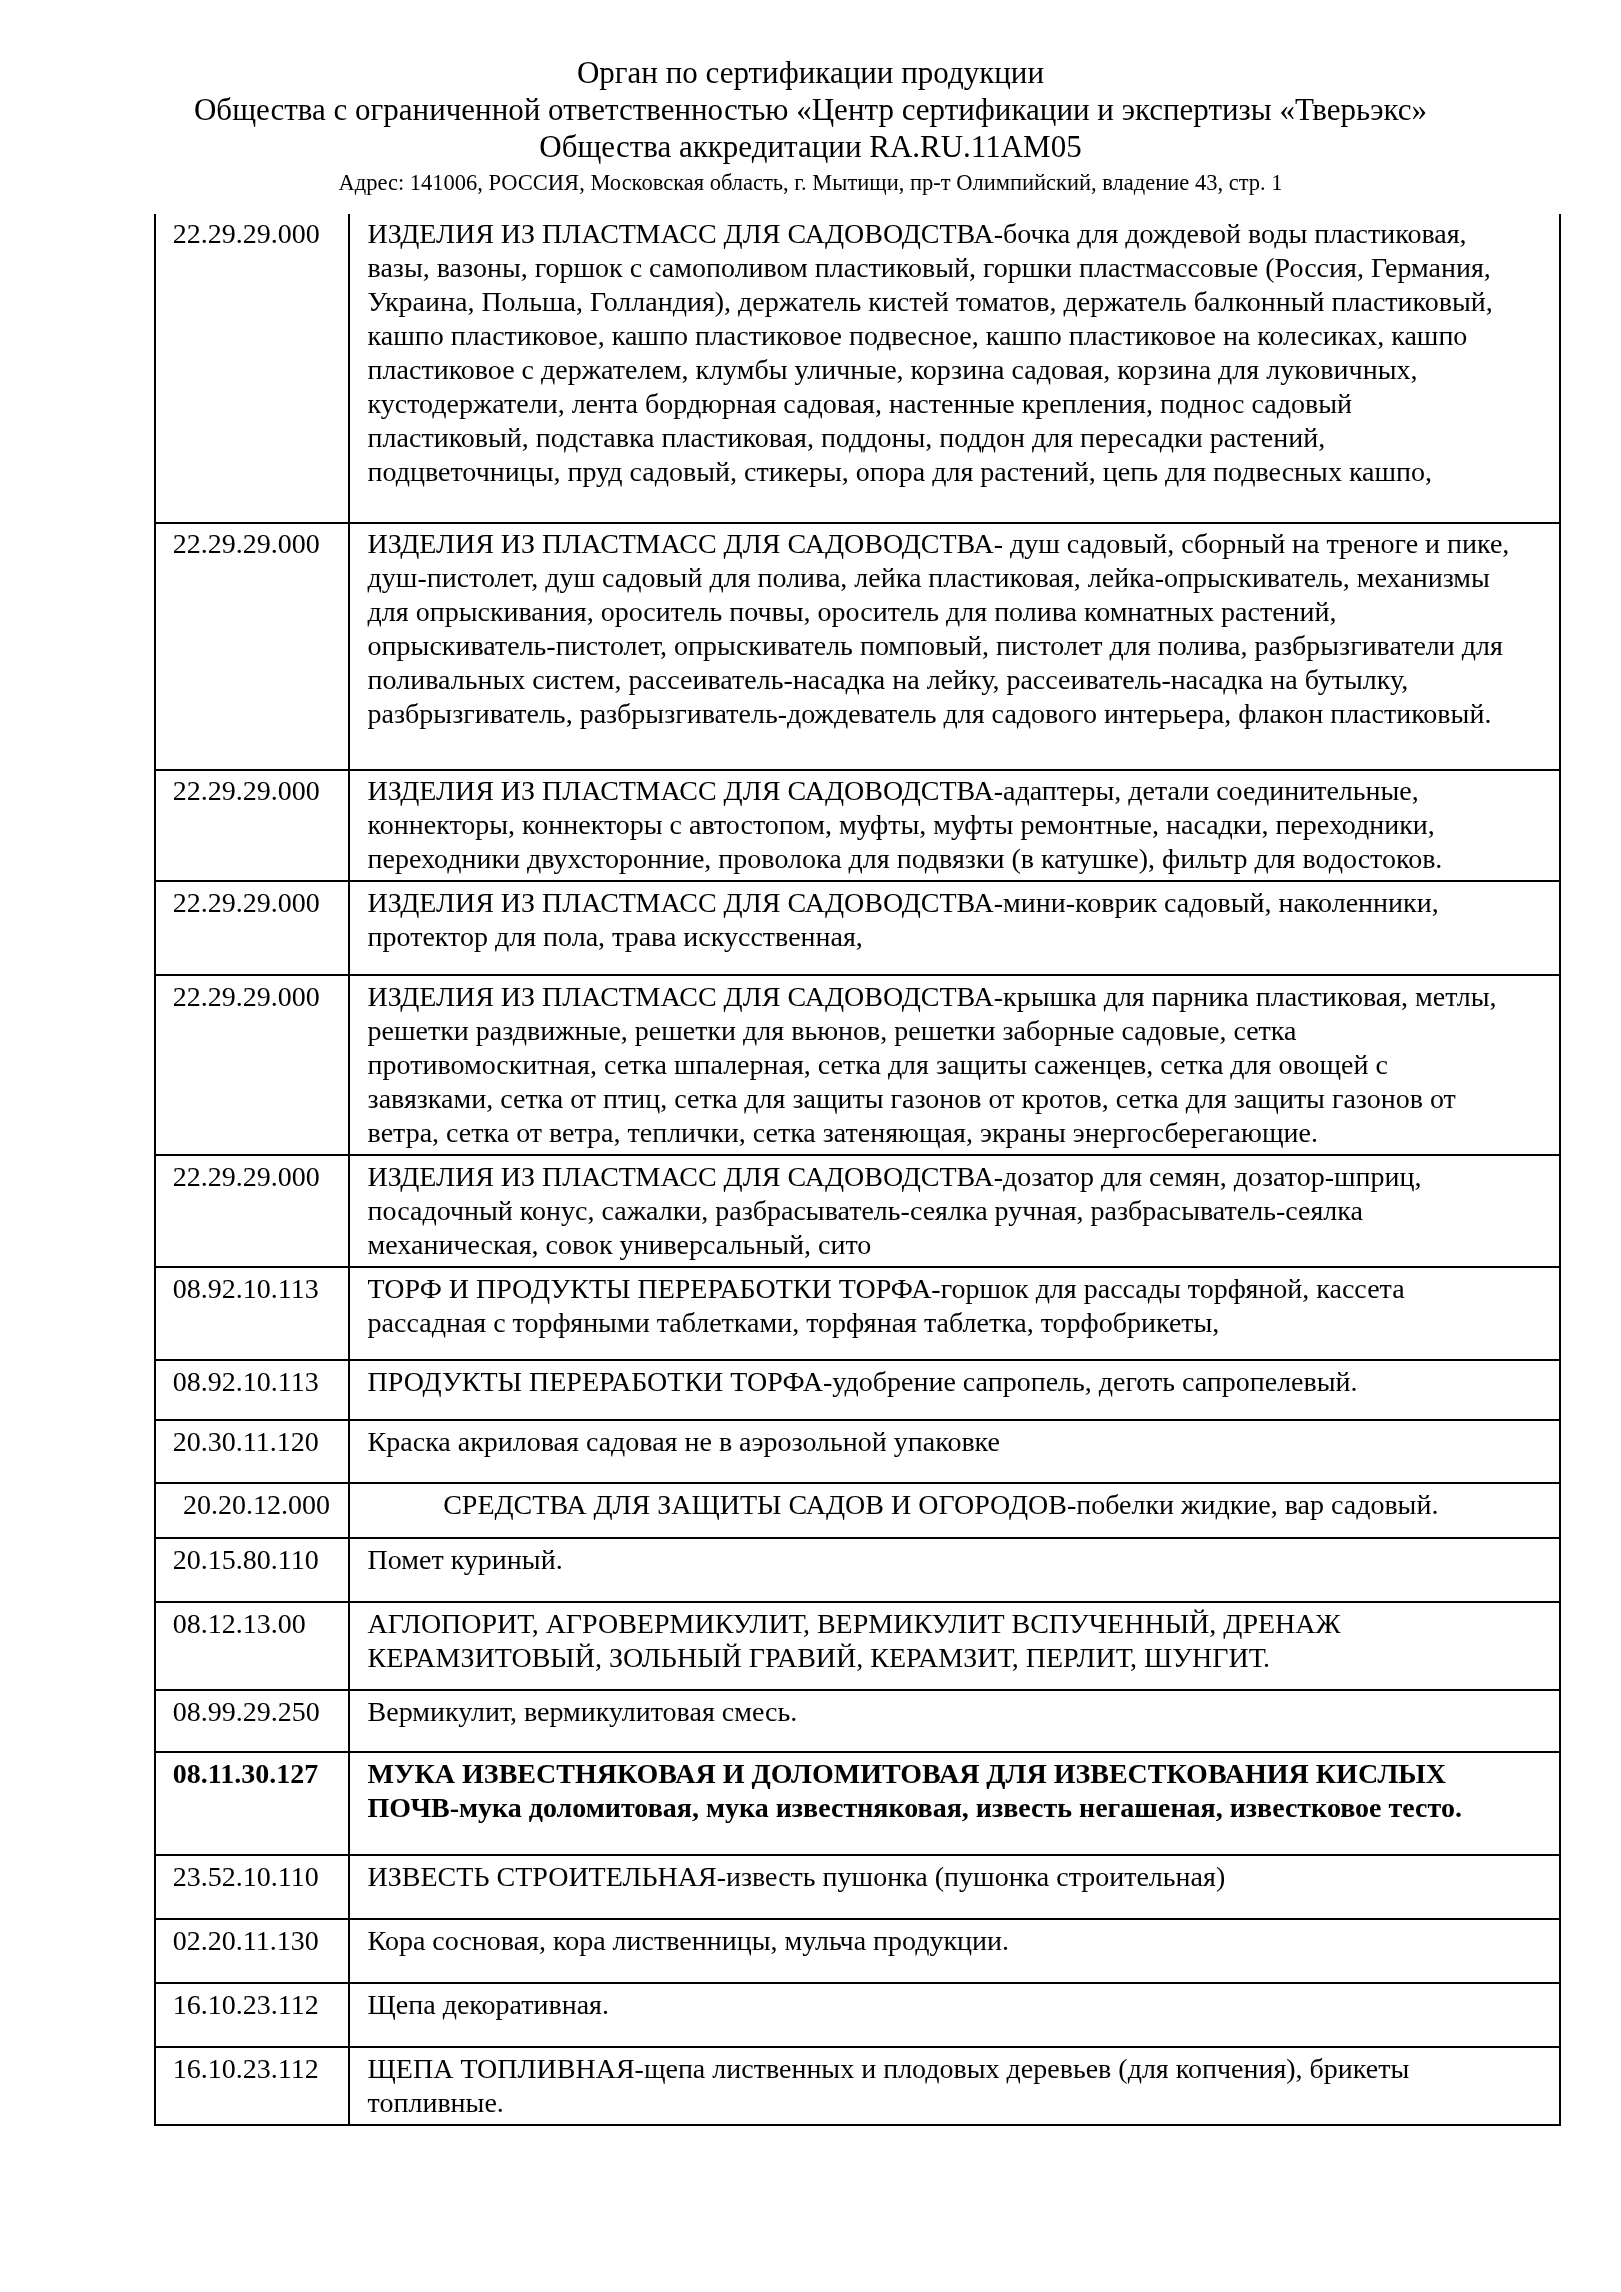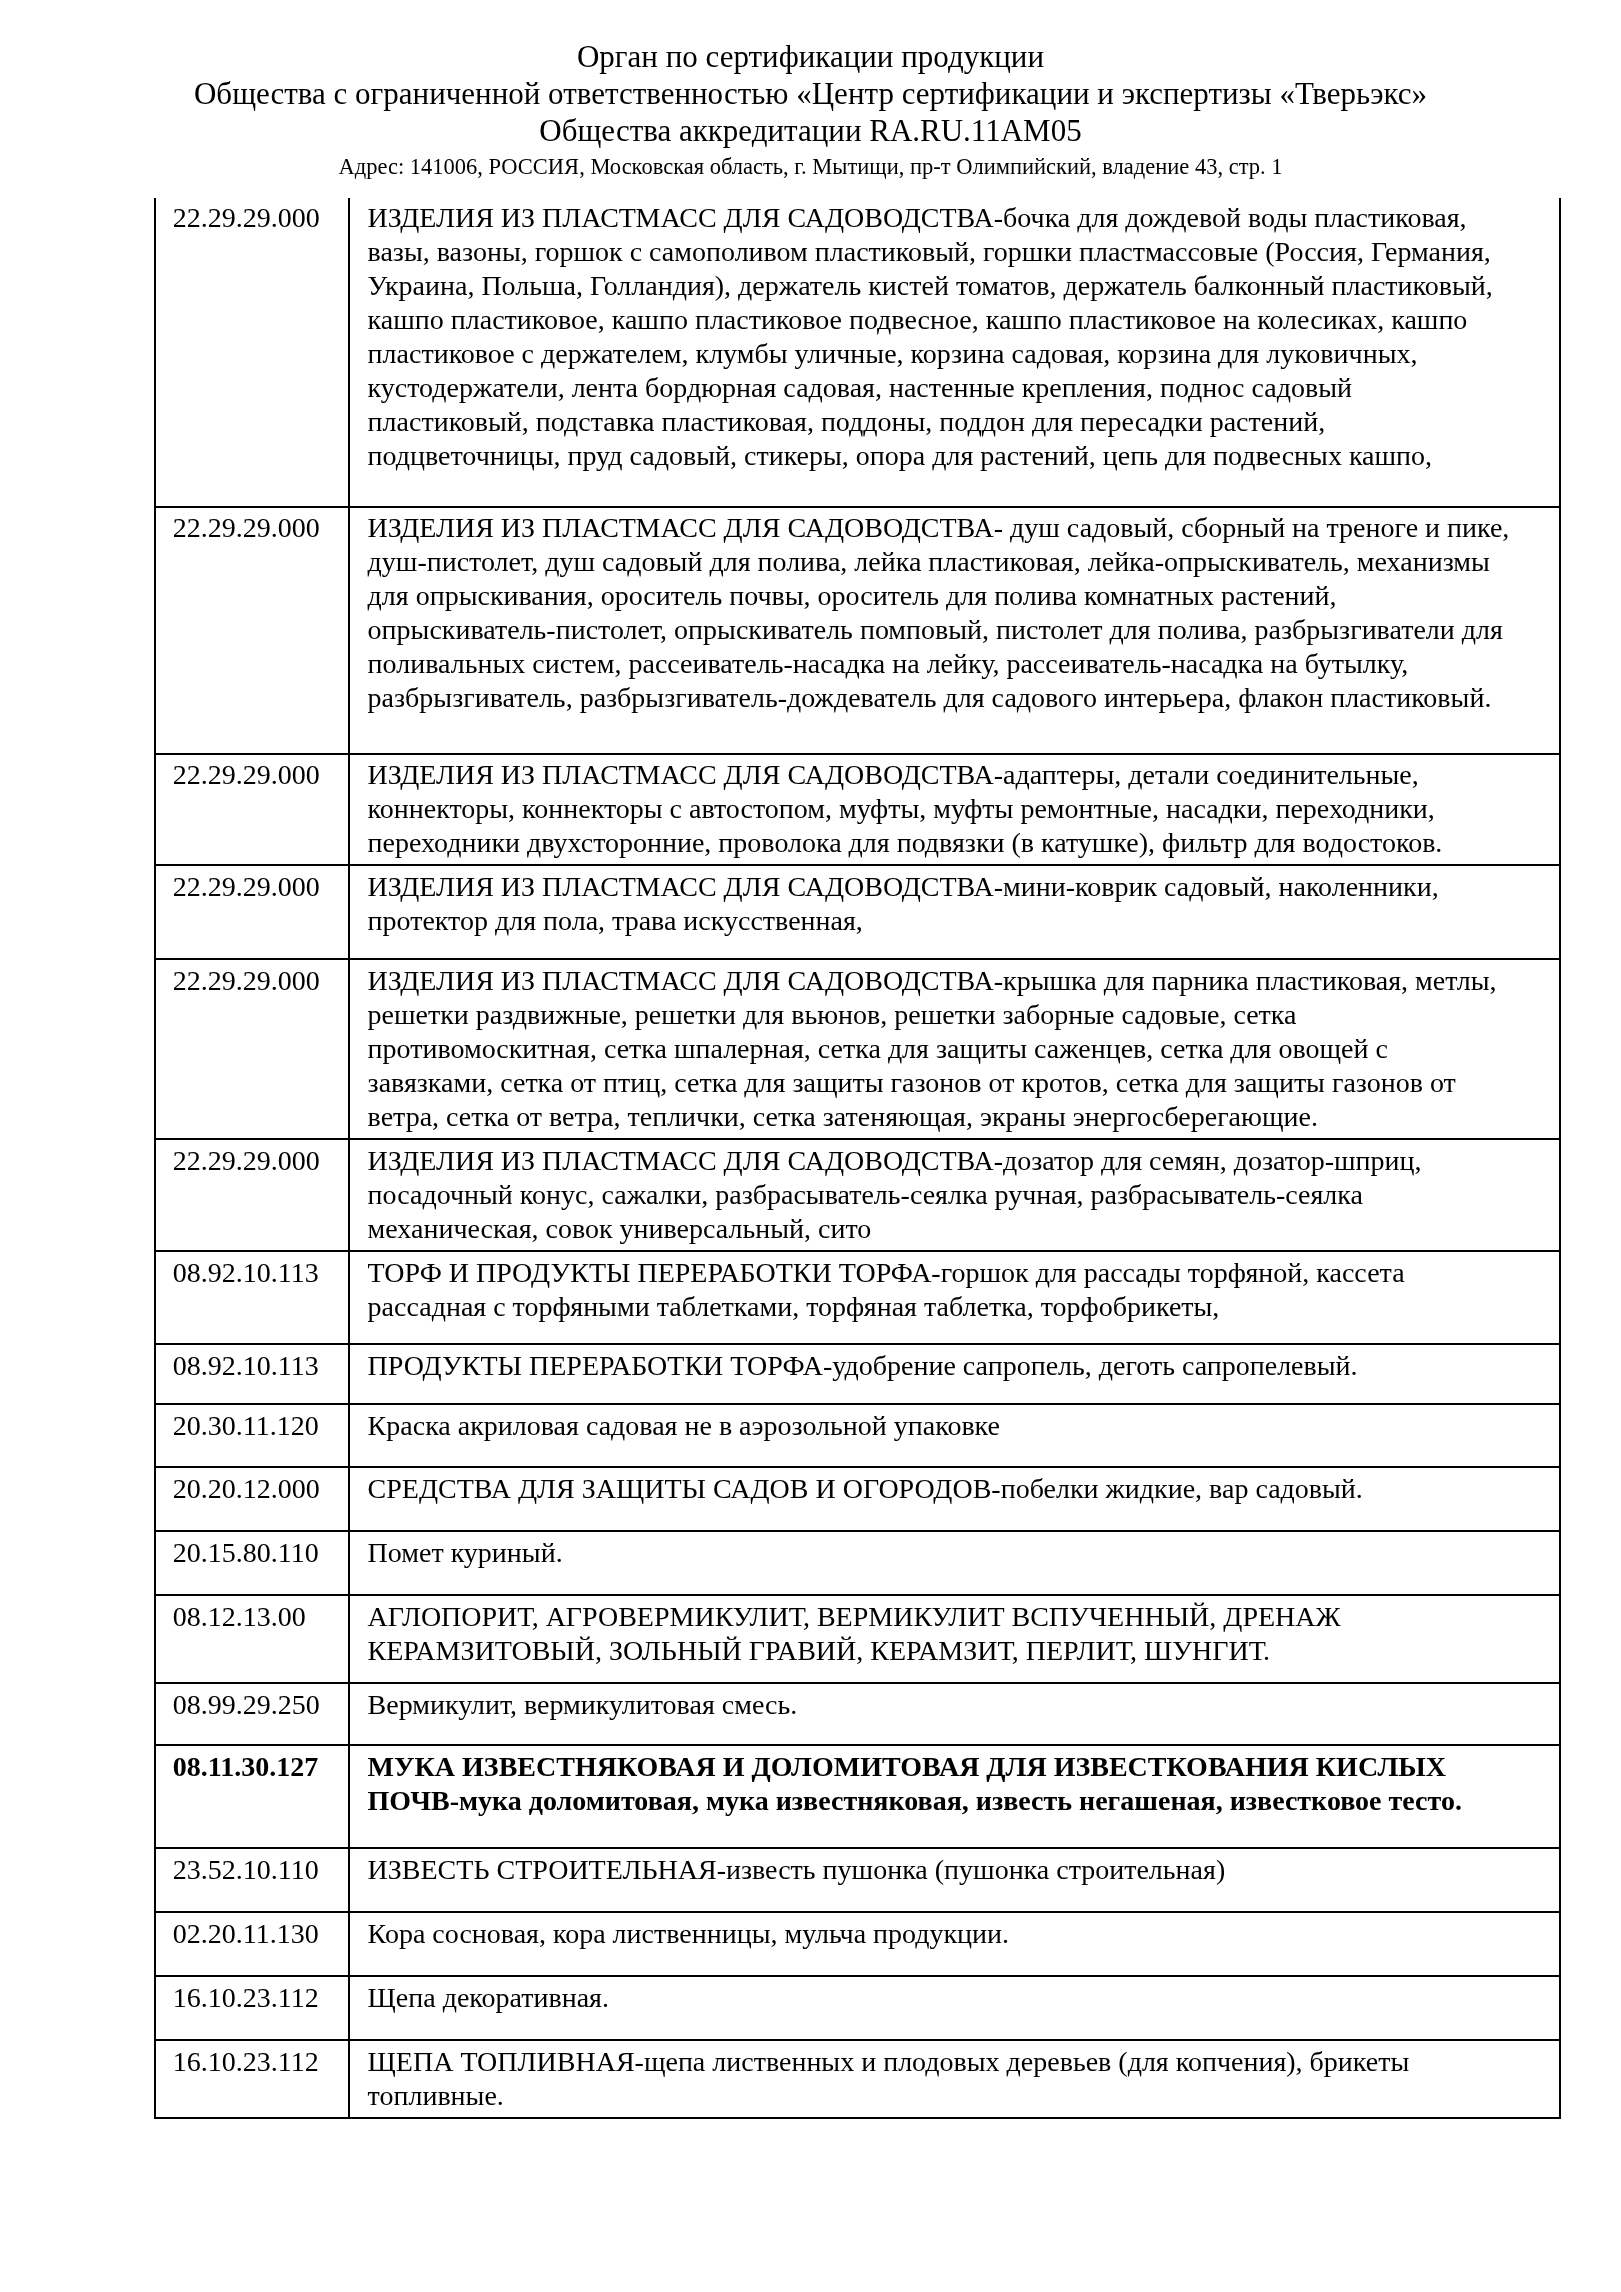--- a/index.html
+++ b/index.html
@@ -15,21 +15,21 @@
     font-family: "Liberation Serif", "DejaVu Serif", serif;
     -webkit-font-smoothing: antialiased;
   }
   .page {
     width: 1621px;
     height: 2293px;
     background: #ffffff;
     overflow: hidden;
   }
   .doc-header {
-    padding-top: 38px;
+    padding-top: 54px;
     text-align: center;
   }
   .h-line {
     font-size: 31px;
     line-height: 37px;
     white-space: nowrap;
   }
   .h-address {
     font-size: 22.5px;
     line-height: 29px;
@@ -105,21 +105,21 @@
         <td class="desc-cell">ТОРФ И ПРОДУКТЫ ПЕРЕРАБОТКИ ТОРФА-горшок для рассады торфяной, кассета рассадная с торфяными таблетками, торфяная таблетка, торфобрикеты,</td>
       </tr>
       <tr style="height:60px;">
         <td class="code-cell">08.92.10.113</td>
         <td class="desc-cell">ПРОДУКТЫ ПЕРЕРАБОТКИ ТОРФА-удобрение сапропель, деготь сапропелевый.</td>
       </tr>
       <tr style="height:63px;">
         <td class="code-cell">20.30.11.120</td>
         <td class="desc-cell">Краска акриловая садовая не в аэрозольной упаковке</td>
       </tr>
-      <tr style="height:64px;">
+      <tr style="height:55px;text-align:center;">
         <td class="code-cell">20.20.12.000</td>
         <td class="desc-cell">СРЕДСТВА ДЛЯ ЗАЩИТЫ САДОВ И ОГОРОДОВ-побелки жидкие, вар садовый.</td>
       </tr>
       <tr style="height:64px;">
         <td class="code-cell">20.15.80.110</td>
         <td class="desc-cell">Помет куриный.</td>
       </tr>
       <tr style="height:88px;">
         <td class="code-cell">08.12.13.00</td>
         <td class="desc-cell">АГЛОПОРИТ, АГРОВЕРМИКУЛИТ, ВЕРМИКУЛИТ ВСПУЧЕННЫЙ, ДРЕНАЖ КЕРАМЗИТОВЫЙ, ЗОЛЬНЫЙ ГРАВИЙ, КЕРАМЗИТ, ПЕРЛИТ, ШУНГИТ.</td>

